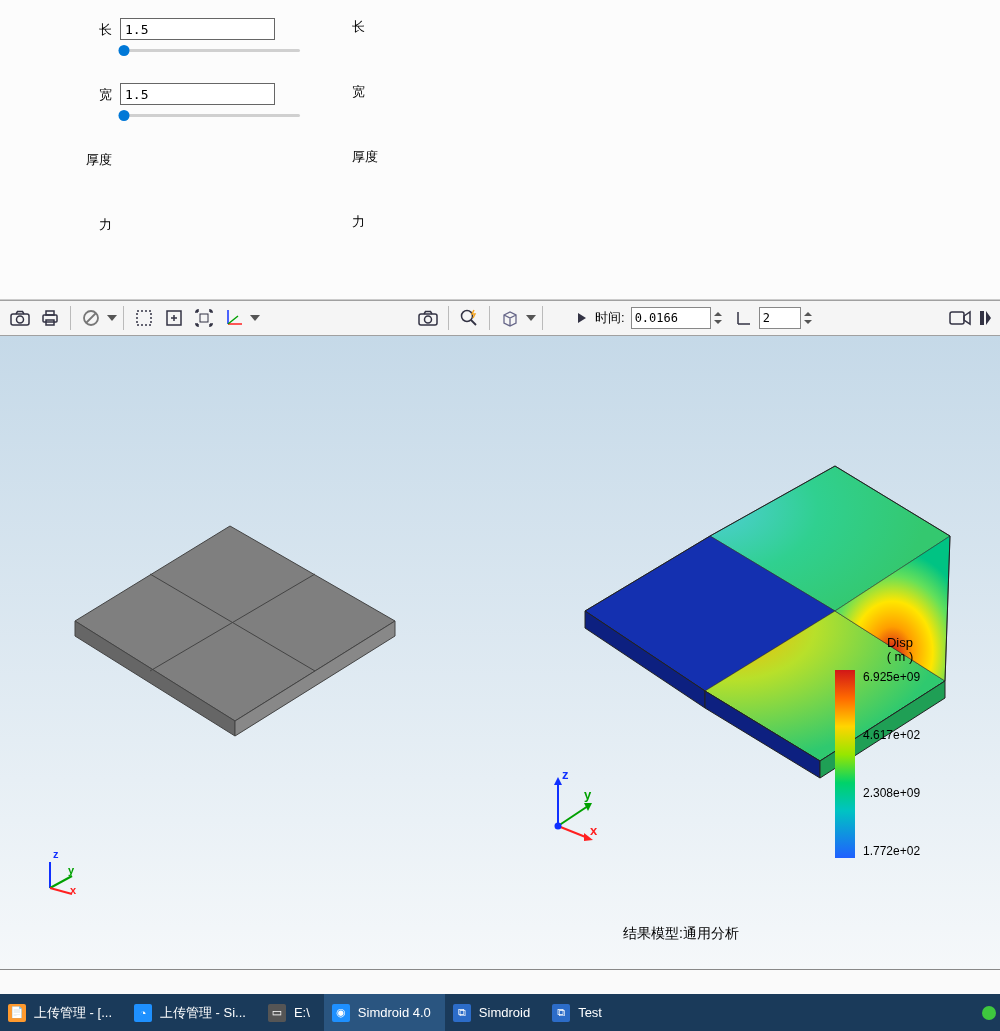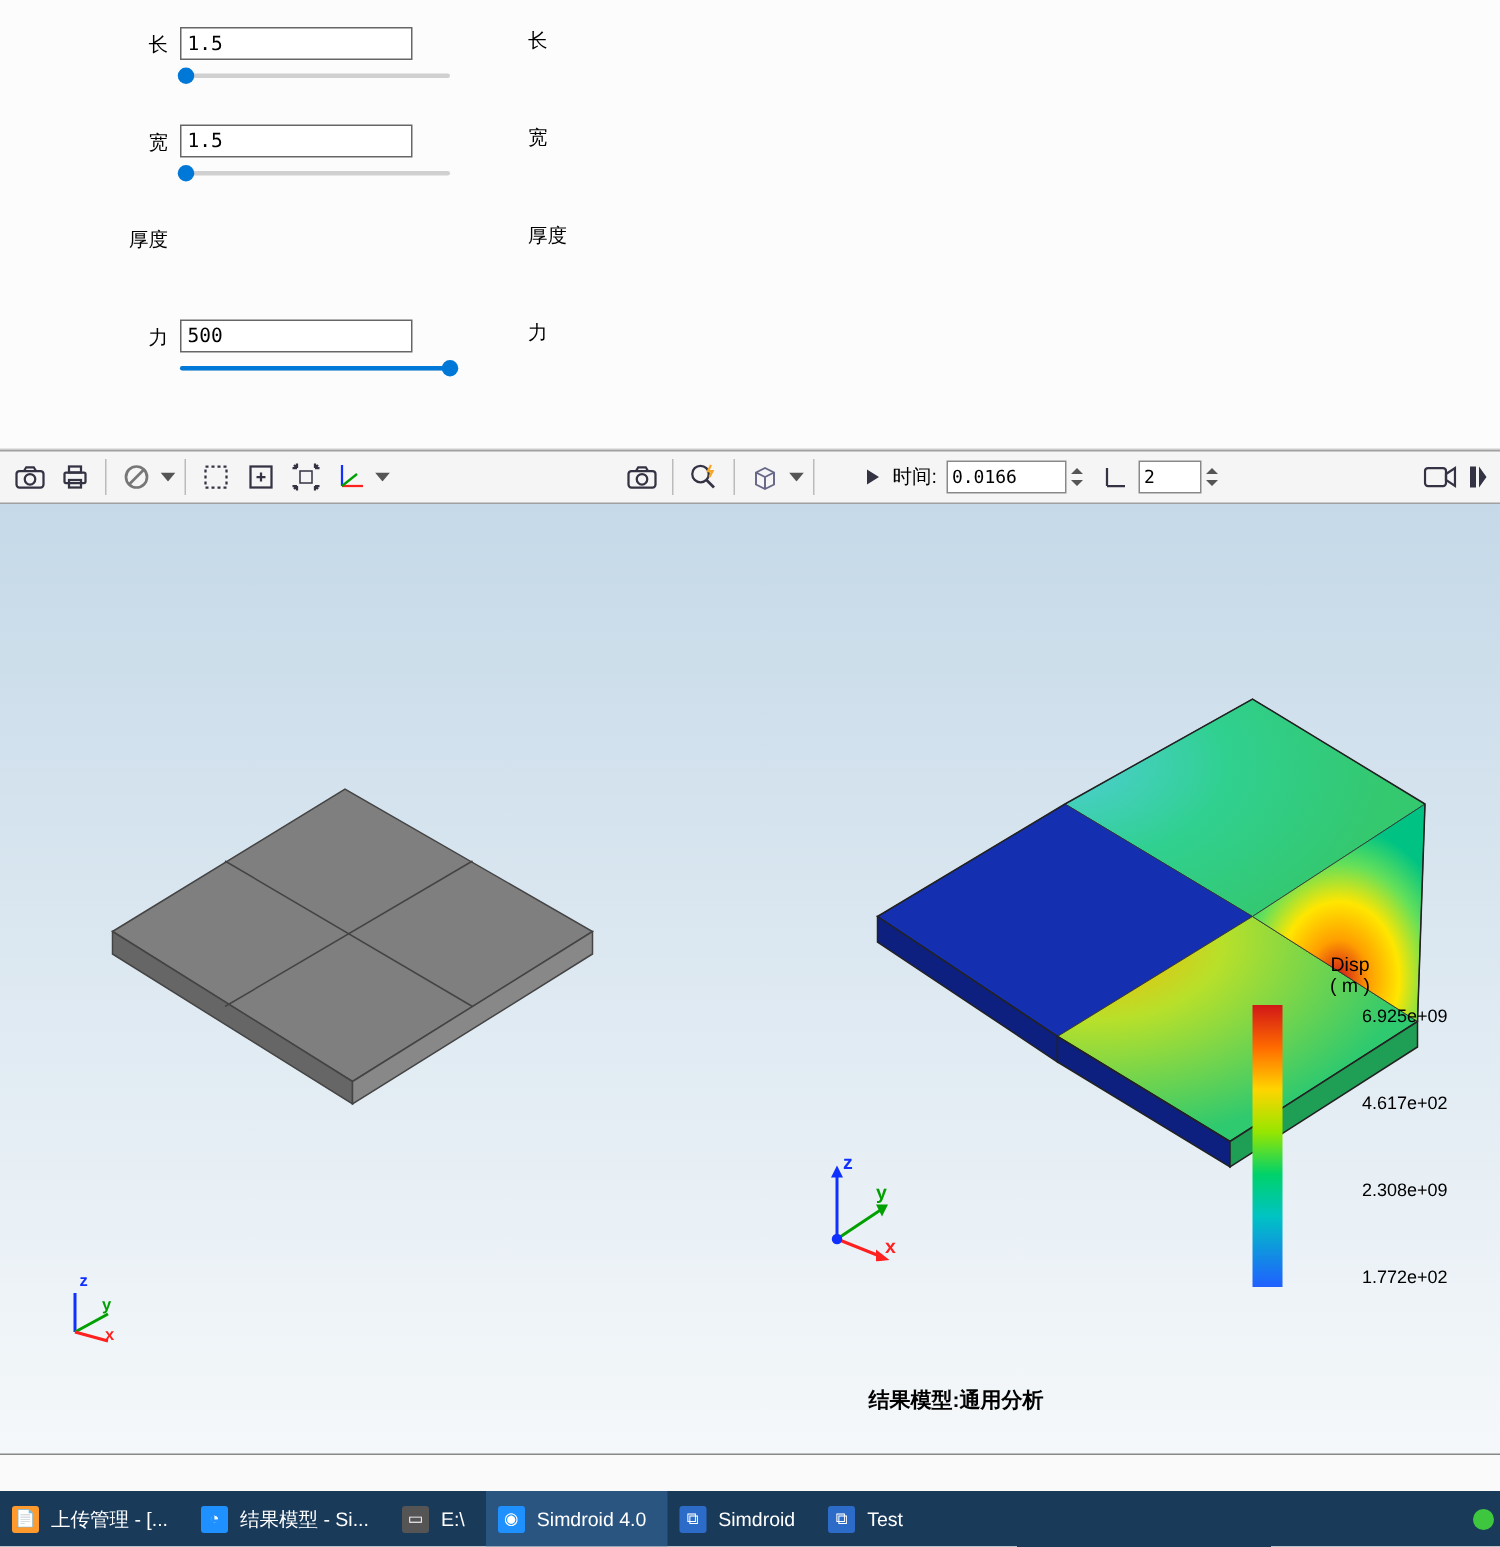--- a/index.html
+++ b/index.html
@@ -30,25 +30,25 @@
 .plate-gray { position: absolute; left: 50px; top: 130px; }
 .plate-color { position: absolute; left: 440px; top: 100px; }
 
 .axis-marker { position: absolute; font-family: Arial; font-weight: bold; }
 .axis-z { color: #1030ff; }
 .axis-y { color: #00a000; }
 .axis-x { color: #ff2020; }
 
 .legend-box { position: absolute; right: 35px; top: 300px; width: 130px; font-size: 12px; }
 .legend-title { text-align: center; font-size: 13px; line-height: 14px; }
-.legend-body { display: flex; margin-top: 6px; justify-content: space-between; }
+.legend-body { display: flex; margin-top: 6px; }
 .legend-bar { width: 20px; height: 188px; background: linear-gradient(#d11717 0%, #ff6a00 15%, #ffd500 30%, #97e600 45%, #00d26a 60%, #00c3c3 75%, #2060ff 100%); }
 .legend-ticks { display: flex; flex-direction: column; justify-content: space-between; margin-left: 8px; font-size: 12px; height: 188px; }
 
-.result-label { position: absolute; left: 579px; bottom: 26px; font-size: 14px; font-weight: bold; }
+.result-label { position: absolute; left: 623px; bottom: 26px; font-size: 14px; }
 
 .bottom-gap { height: 24px; background: #fafafa; }
 
 .taskbar { position: absolute; bottom: 0; left: 0; right: 0; height: 37px; background: #1a3a5a; display: flex; align-items: center; color: #fff; font-size: 13px; }
 .task-item { height: 100%; display: flex; align-items: center; padding: 0 14px 0 8px; gap: 8px; cursor: pointer; }
 .task-item.active { background: #2a5580; }
 .task-icon { width: 18px; height: 18px; display: flex; align-items: center; justify-content: center; border-radius: 2px; font-size: 11px; }
 </style>
 </head>
 <body>
@@ -81,28 +81,20 @@
     <div class="param-right-label">宽</div>
   </div>
 
   <div class="param-row" style="position:relative">
     <div class="param-label">厚度</div>
     <div class="param-right-label">厚度</div>
   </div>
 
   <div class="param-row" style="position:relative">
     <div class="param-label">力</div>
-    <div class="param-col">
-      <input class="param-input" value="500" style="">
-      <div class="slider-wrap">
-        <div class="slider-track"></div>
-          <div class="slider-fill" style="width:100%"></div>
-          <div class="slider-thumb" style="left:100%"></div>
-      </div>
-    </div>
     <div class="param-right-label">力</div>
   </div>
 </div>
 
 <div class="toolbar">
   <div class="tool-btn">
       <svg width="20" height="16" viewBox="0 0 20 16">
         <rect x="1" y="4" width="18" height="11" rx="2" fill="none" stroke="#334" stroke-width="1.5"></rect>
         <circle cx="10" cy="9.5" r="3.5" fill="none" stroke="#334" stroke-width="1.5"></circle>
         <path d="M6 4l1.5-2.5h5L14 4" fill="none" stroke="#334" stroke-width="1.5"></path>
@@ -311,21 +303,21 @@
 
 <div class="bottom-gap"></div>
 
 <div class="taskbar">
   <div class="task-item">
       <span class="task-icon" style="background:#ff9a2e">📄</span>
       <span>上传管理 - [...</span>
     </div>
   <div class="task-item">
       <span class="task-icon" style="background:#1e90ff">◔</span>
-      <span>结果模型 - Si...</span>
+      <span>上传管理 - Si...</span>
     </div>
   <div class="task-item">
       <span class="task-icon" style="background:#555">▭</span>
       <span>E:\</span>
     </div>
   <div class="task-item active">
       <span class="task-icon" style="background:#1e90ff">◉</span>
       <span>Simdroid 4.0</span>
     </div>
   <div class="task-item">

